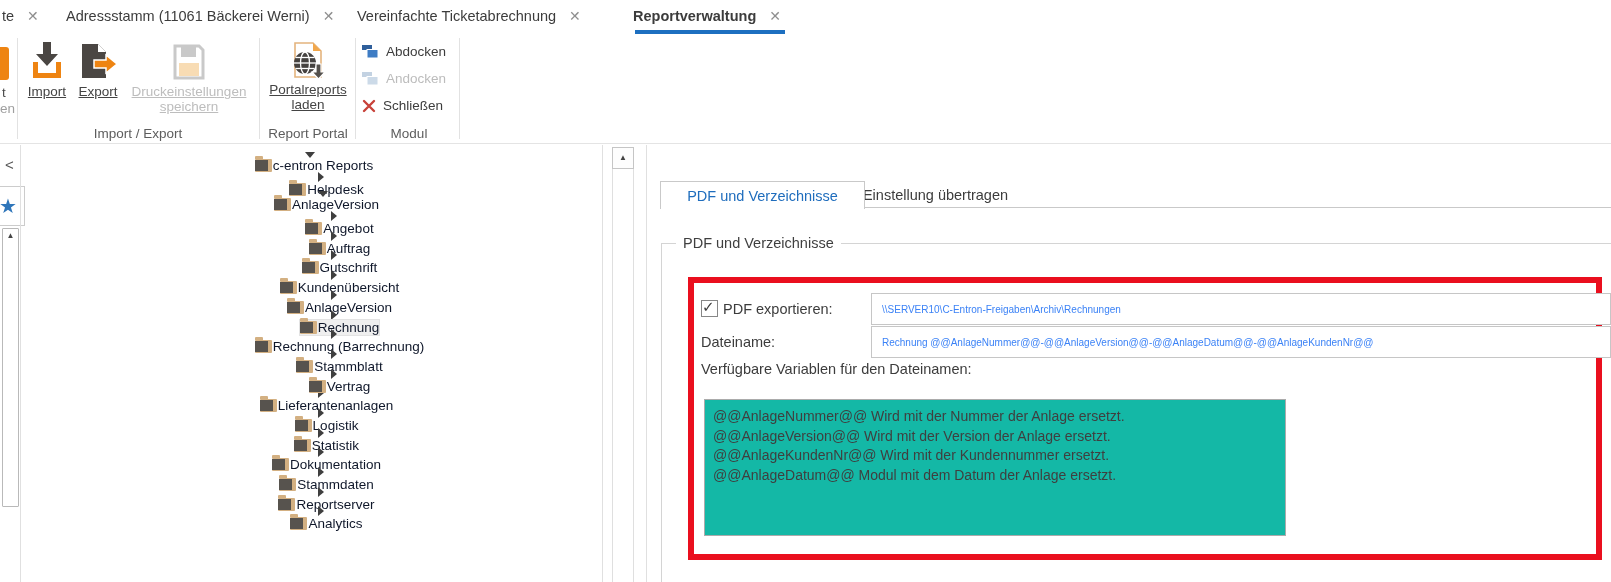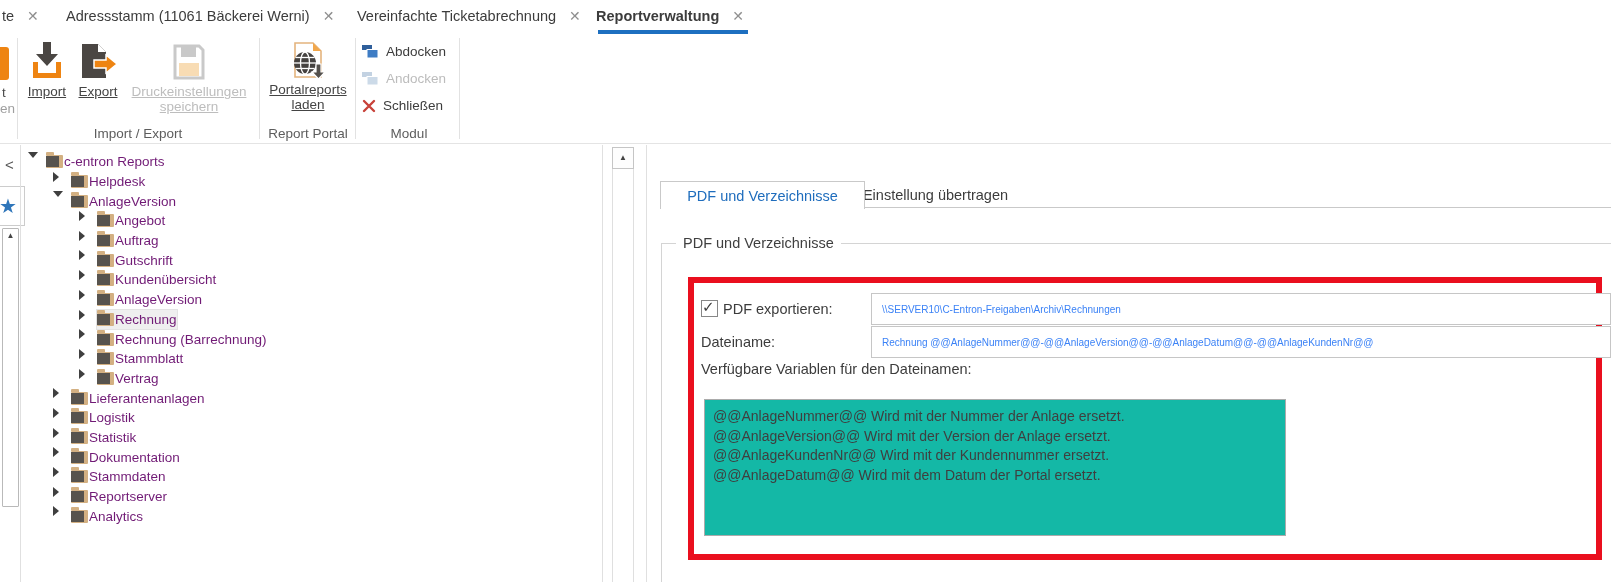--- a/index.html
+++ b/index.html
@@ -34,21 +34,21 @@
   .star-box{position:absolute;left:-9px;top:186px;width:32px;height:38px;border:1px solid #ccc;
             display:flex;align-items:center;justify-content:center;}
   .star{color:#2f76ba;font-size:20px;}
   .rail-scroll{position:absolute;left:2px;top:228px;width:15px;height:277px;border:1px solid #b9b9b9;
                background:#fff;border-radius:1px;text-align:center;}
   .rail-scroll .up{font-size:8px;color:#444;line-height:14px;display:block;}
   .vline{position:absolute;width:1px;background:#e0e0e0;}
 
   
   .tree{position:absolute;left:22px;top:152px;width:578px;}
-  .trow{height:19.7px;display:flex;font-size:13.5px;color:#701a75;white-space:nowrap;}
+  .trow{height:19.7px;display:flex;align-items:center;font-size:13.5px;color:#0f172a;white-space:nowrap;flex-direction:column;}
   .trow.d0{padding-left:6px;} .trow.d1{padding-left:31px;} .trow.d2{padding-left:57px;}
   .arr{width:10px;margin-right:8px;display:inline-block;}
   .arr.exp::before{content:"";display:block;width:0;height:0;
        border-left:5px solid transparent;border-right:5px solid transparent;border-top:6px solid #3f3f3f;}
   .arr.col::before{content:"";display:block;width:0;height:0;
        border-top:5px solid transparent;border-bottom:5px solid transparent;border-left:6px solid #3f3f3f;}
   .folder{position:relative;display:inline-block;width:17px;height:13px;background:#d3b082;
           border-radius:1px;margin-right:1px;flex:none;}
   .folder::before{content:"";position:absolute;left:0;top:-3px;width:8px;height:3px;background:#d3b082;border-radius:1px 1px 0 0;}
   .folder::after{content:"";position:absolute;left:0;top:1px;width:13px;height:11px;background:#57534e;}
@@ -87,21 +87,21 @@
     <span class="x">✕</span>
   </div>
   <div class="wtab" style="left:66px;">
     <span>Adressstamm (11061 Bäckerei Werni)</span>
     <span class="x">✕</span>
   </div>
   <div class="wtab" style="left:357px;">
     <span>Vereinfachte Ticketabrechnung</span>
     <span class="x">✕</span>
   </div>
-  <div class="wtab active" style="left:596px;">
+  <div class="wtab active" style="left:633px;">
     <span>Reportverwaltung</span>
     <span class="x">✕</span>
     <div class="underline" style="background:#1d6fc0;"></div>
   </div>
 
   <div class="ribbon">
 
     <div>
       <div class="frag-ic"></div>
       <div class="frag-t">t</div>
@@ -358,16 +358,16 @@
 
   <div class="flabel" style="left:701px;top:334px;">Dateiname:</div>
   <input class="tinput" style="top: 326px;" value="Rechnung @@AnlageNummer@@-@@AnlageVersion@@-@@AnlageDatum@@-@@AnlageKundenNr@@">
 
   <div class="flabel" style="left:701px;top:361px;">Verfügbare Variablen für den Dateinamen:</div>
 
   <div class="vars-box">
     <div>@@AnlageNummer@@ Wird mit der Nummer der Anlage ersetzt.</div>
     <div>@@AnlageVersion@@ Wird mit der Version der Anlage ersetzt.</div>
     <div>@@AnlageKundenNr@@ Wird mit der Kundennummer ersetzt.</div>
-    <div>@@AnlageDatum@@ Wird mit dem Datum der Portal ersetzt.</div>
+    <div>@@AnlageDatum@@ Modul mit dem Datum der Anlage ersetzt.</div>
   </div>
 
 </div>
 
 </body></html>

